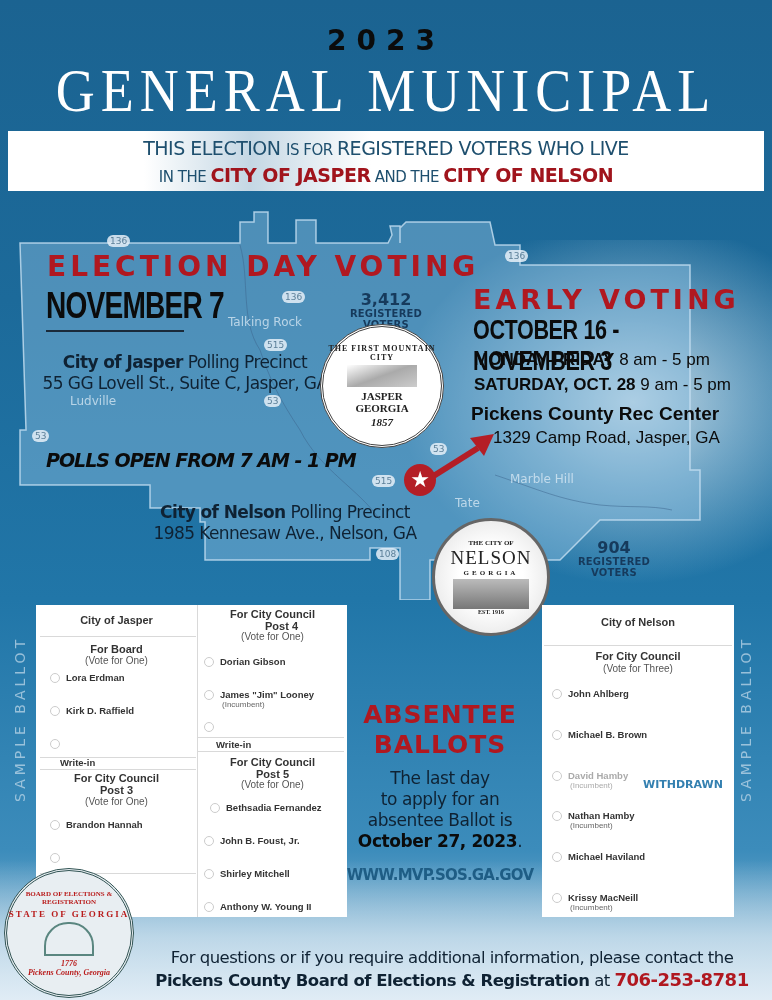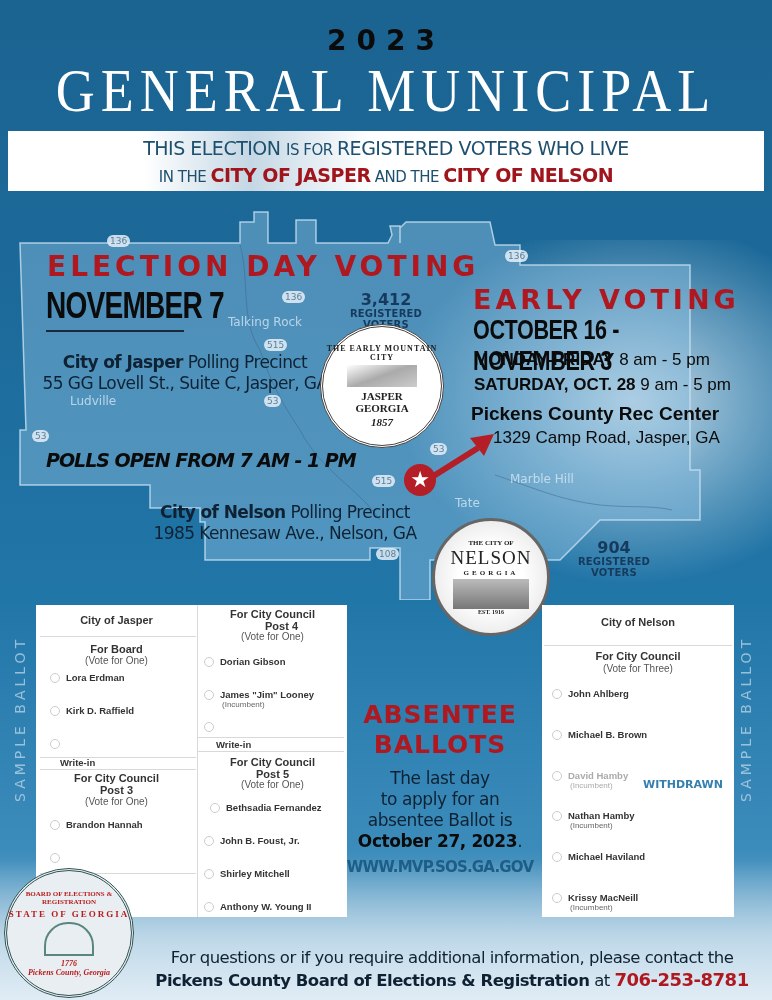--- a/index.html
+++ b/index.html
@@ -111,21 +111,21 @@
   .sample-side {
     position: absolute; color: rgba(190,215,232,0.75); font-family: "DejaVu Sans", sans-serif;
     font-size: 14px; letter-spacing: 4px; transform: rotate(-90deg); transform-origin: left top; white-space: nowrap;
   }
   .absentee {
     position: absolute; left: 345px; top: 700px; width: 190px; text-align: center;
   }
   .absentee .t1 { font-family: "DejaVu Sans", sans-serif; font-weight: bold; font-size: 25px; color: #b01820; letter-spacing: 1px; line-height: 30px; }
   .absentee .body { font-family: "DejaVu Sans", sans-serif; font-size: 17px; color: #0f2233; line-height: 21px; margin-top: 8px; letter-spacing: -0.4px; }
   .absentee .date { font-weight: bold; color: #0b0b0b; }
-  .absentee .url { font-family: "DejaVu Sans", sans-serif; font-weight: bold; font-size: 15px; color: #1e5d85; margin-top: 6px; letter-spacing: -0.8px; }
+  .absentee .url { font-family: "DejaVu Sans", sans-serif; font-weight: bold; font-size: 15px; color: #1e5d85; margin-top: 14px; letter-spacing: -0.8px; }
   .withdrawn { font-family: "DejaVu Sans", sans-serif; font-weight: bold; font-size: 11px; color: #3480b0; position: absolute; }
   .footer { position: absolute; left: 137px; top: 947px; width: 630px; text-align: center; font-family: "DejaVu Sans", sans-serif; color: #0f2233; letter-spacing: -0.5px; }
   .footer .l1 { font-size: 16.5px; line-height: 22px; }
   .footer .l2 { font-size: 16.5px; line-height: 22px; }
   .footer .l2 b { font-weight: bold; }
   .footer .phone { font-weight: bold; color: #b01820; font-size: 18px; }
 </style>
 </head>
 <body>
 
@@ -172,21 +172,21 @@
 <div class="precinct" style="left:140px;top:502px;width:290px;">
   <div><b>City of Nelson</b><span> Polling Precinct</span></div>
   <div>1985 Kennesaw Ave., Nelson, GA</div>
 </div>
 
 <div class="voters-count" style="left:328px;top:292px;width:116px;">
   <span class="num">3,412</span>
   <span class="lbl">REGISTERED VOTERS</span>
 </div>
 <div class="seal" style="left:320px;top:324px;width:124px;height:124px;">
-  <div style="font-size:8px;letter-spacing:1px;">THE EARLY MOUNTAIN CITY</div>
+  <div style="font-size:8px;letter-spacing:1px;">THE FIRST MOUNTAIN CITY</div>
   <div style="width:70px;height:22px;background:linear-gradient(160deg,#fff 0%,#aaa 50%,#ccc 100%);margin:3px 0;"></div>
   <div style="font-size:11px;">JASPER</div>
   <div style="font-size:11px;">GEORGIA</div>
   <div style="font-size:11px;font-style:italic;margin-top:2px;">1857</div>
 </div>
 
 <div class="ev-title">EARLY VOTING</div>
 <div class="ev-dates">OCTOBER 16 - NOVEMBER 3</div>
 <div class="ev-line" style="top:350px;"><b>MONDAY-FRIDAY</b><span> 8 am - 5 pm</span></div>
 <div class="ev-line" style="top:375px;"><b>SATURDAY, OCT. 28</b><span> 9 am - 5 pm</span></div>

